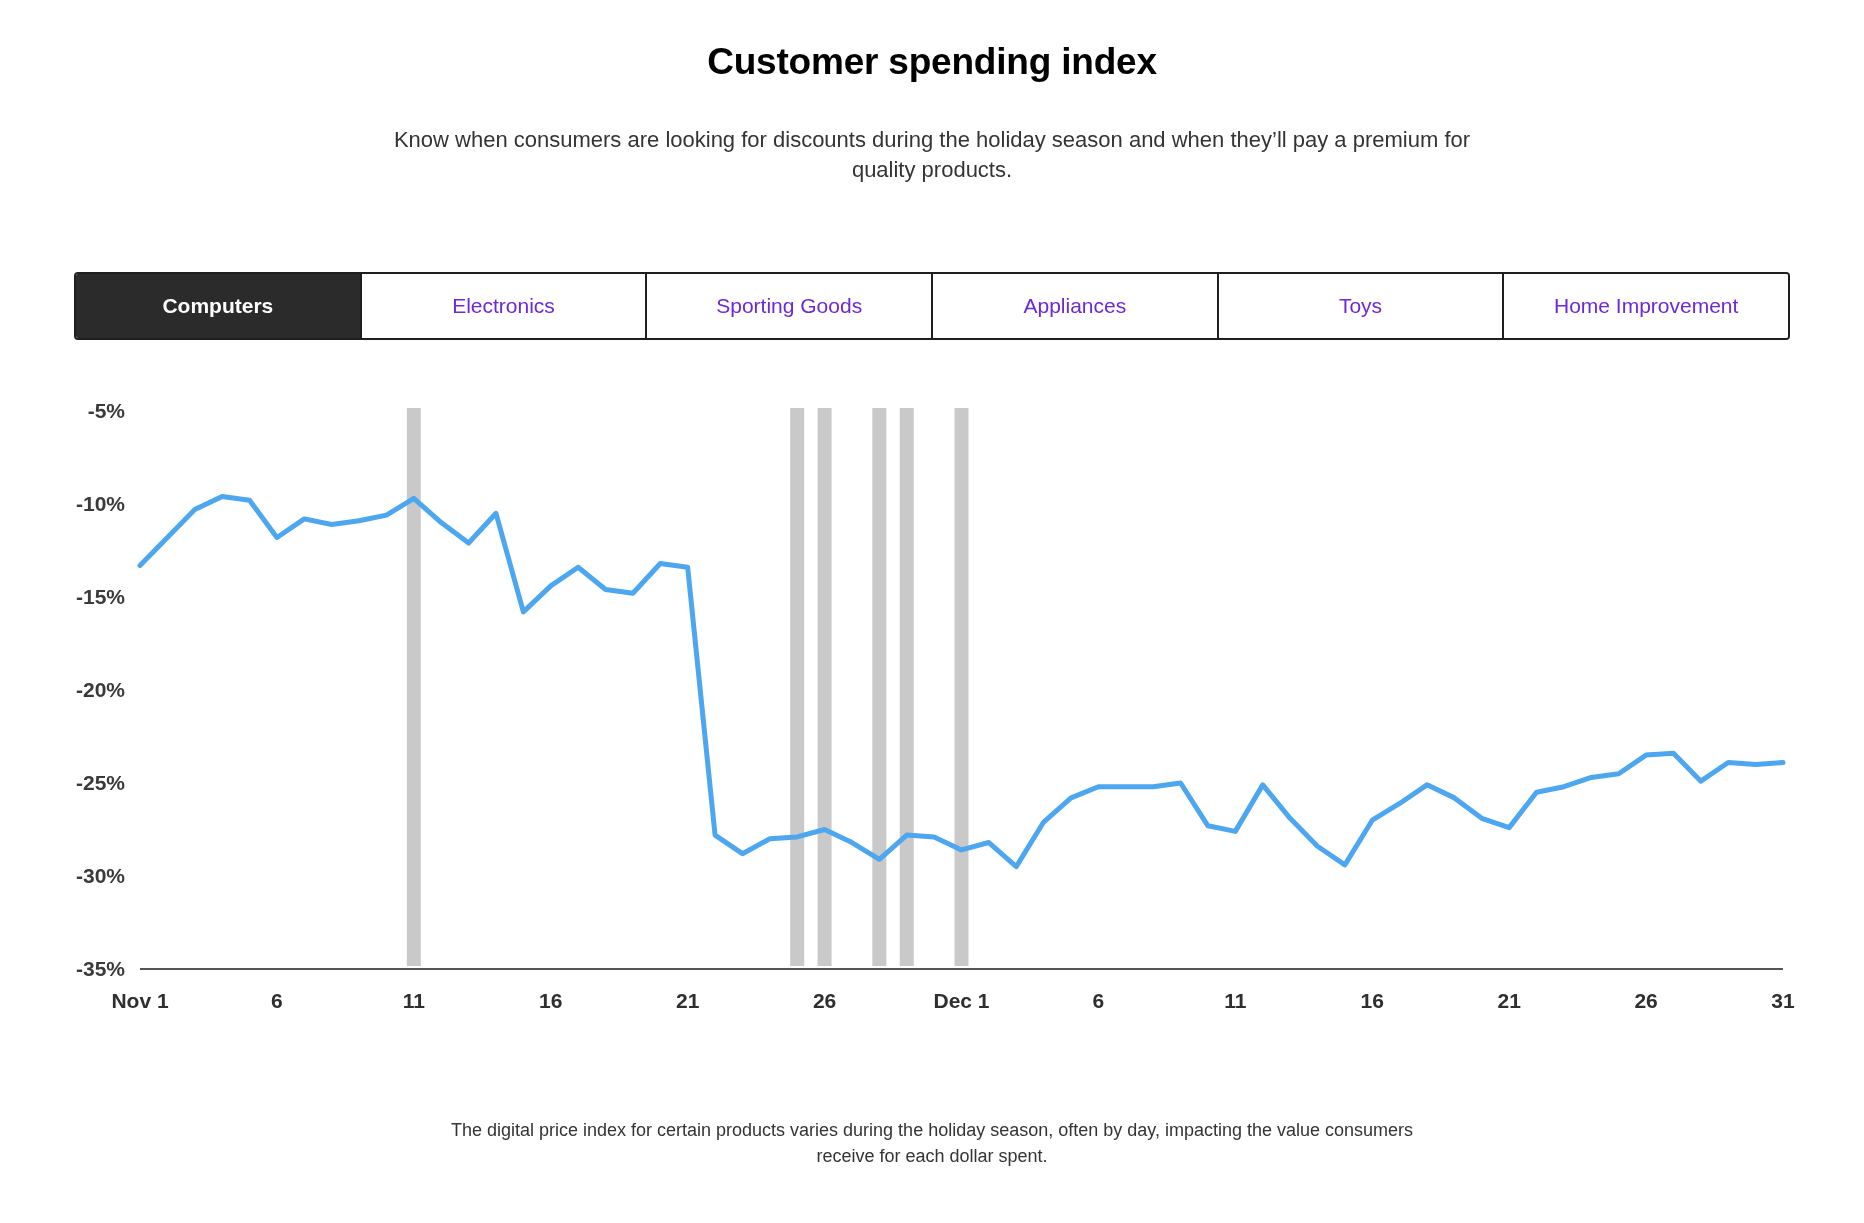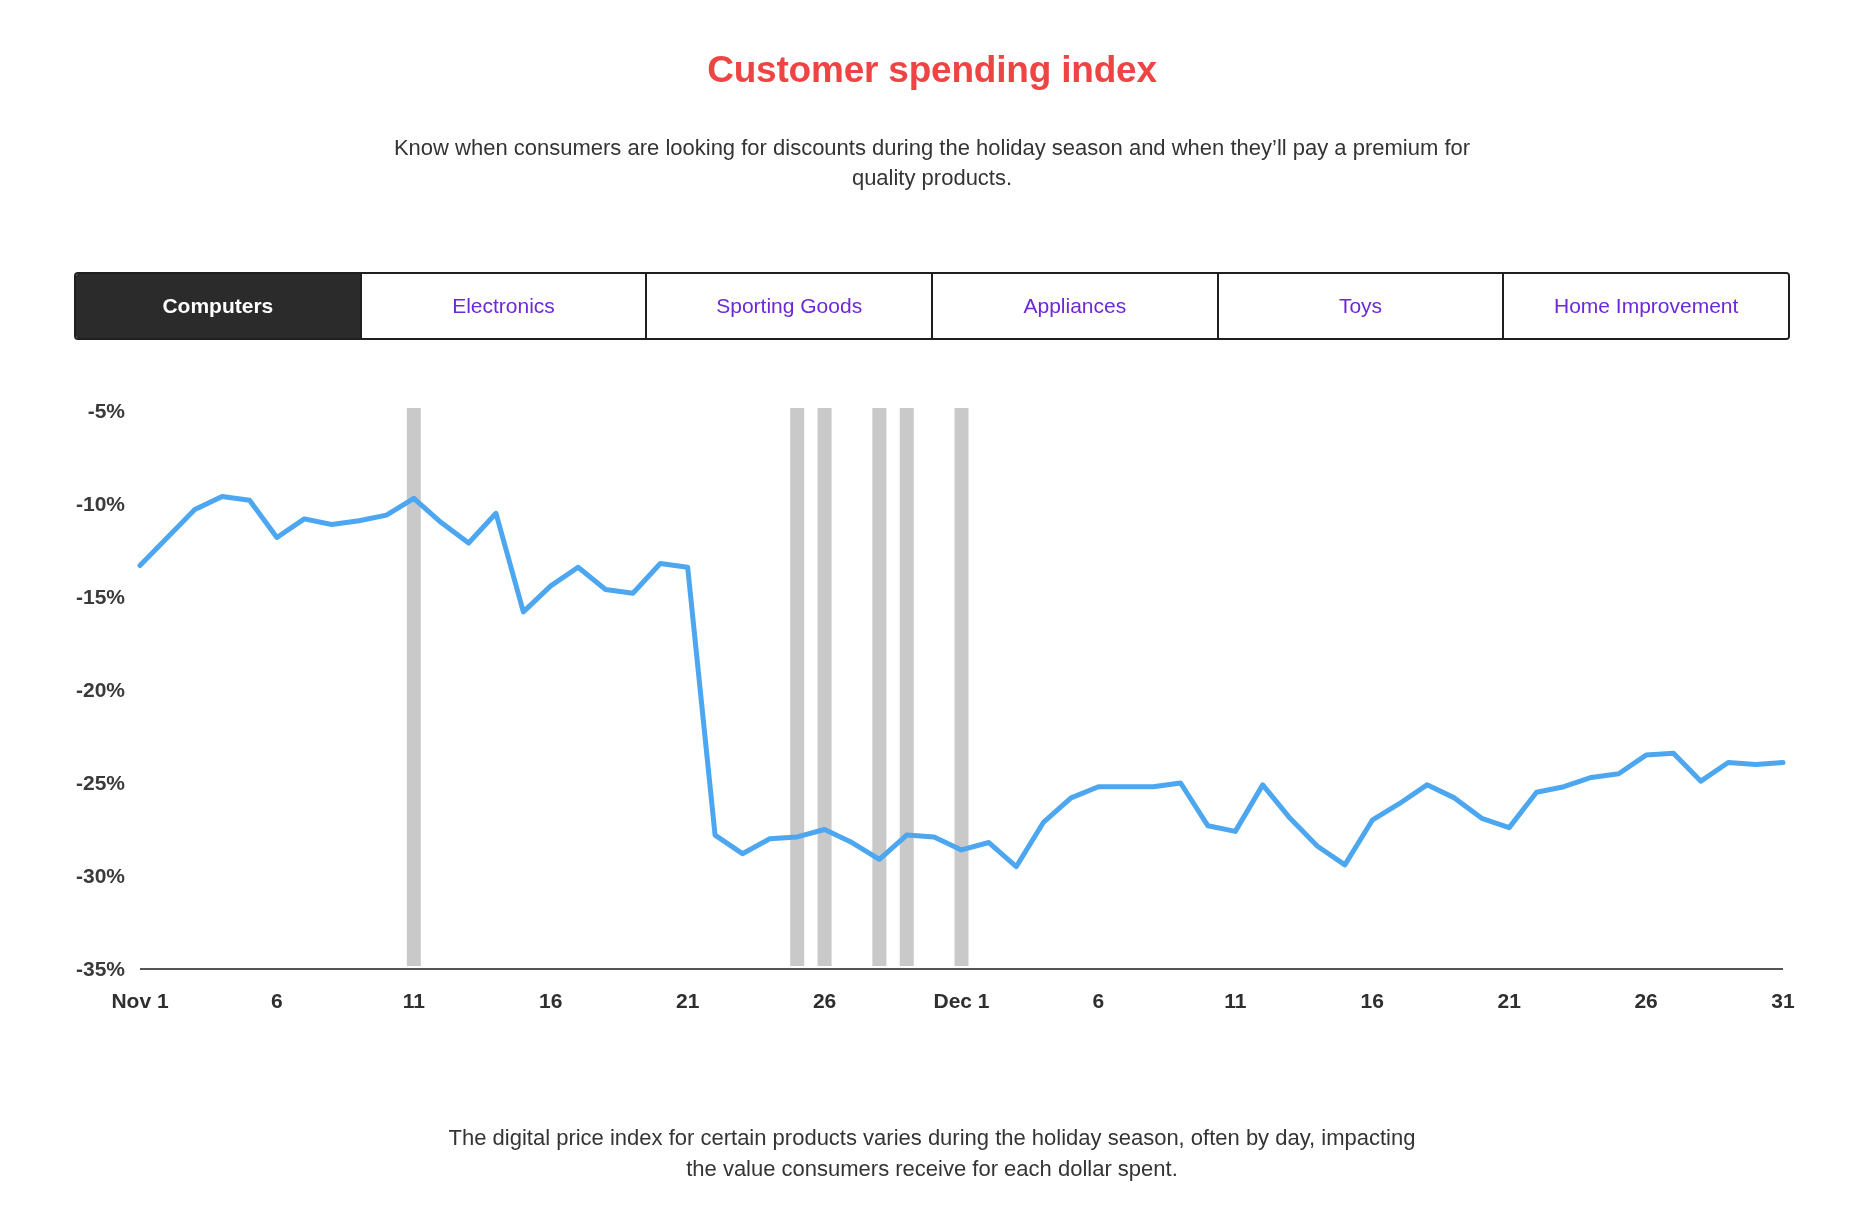--- a/index.html
+++ b/index.html
@@ -24,22 +24,22 @@
 
   
   .header {
     padding-top: 34px;
     text-align: center;
   }
   .title {
     font-size: 37px;
     font-weight: bold;
     letter-spacing: -0.2px;
-    color: #ef4444;
-    margin: 16px;
+    color: #000000;
+    margin: 8px;
     line-height: 1.1;
   }
   .subtitle {
     font-size: 22px;
     font-weight: normal;
     color: #343434;
     margin: 42px auto 0 auto;
     width: 1110px;
     line-height: 1.38;
   }
@@ -108,21 +108,21 @@
   }
 
   
   .footnote {
     position: absolute;
     left: 50%;
     transform: translateX(-50%);
     top: 1100px;
     width: 1000px;
     text-align: center;
-    font-size: 22px;
+    font-size: 18px;
     line-height: 1.42;
     color: #343434;
   }
 </style>
 </head>
 <body>
 
 <div class="page">
 
   <div class="header">

